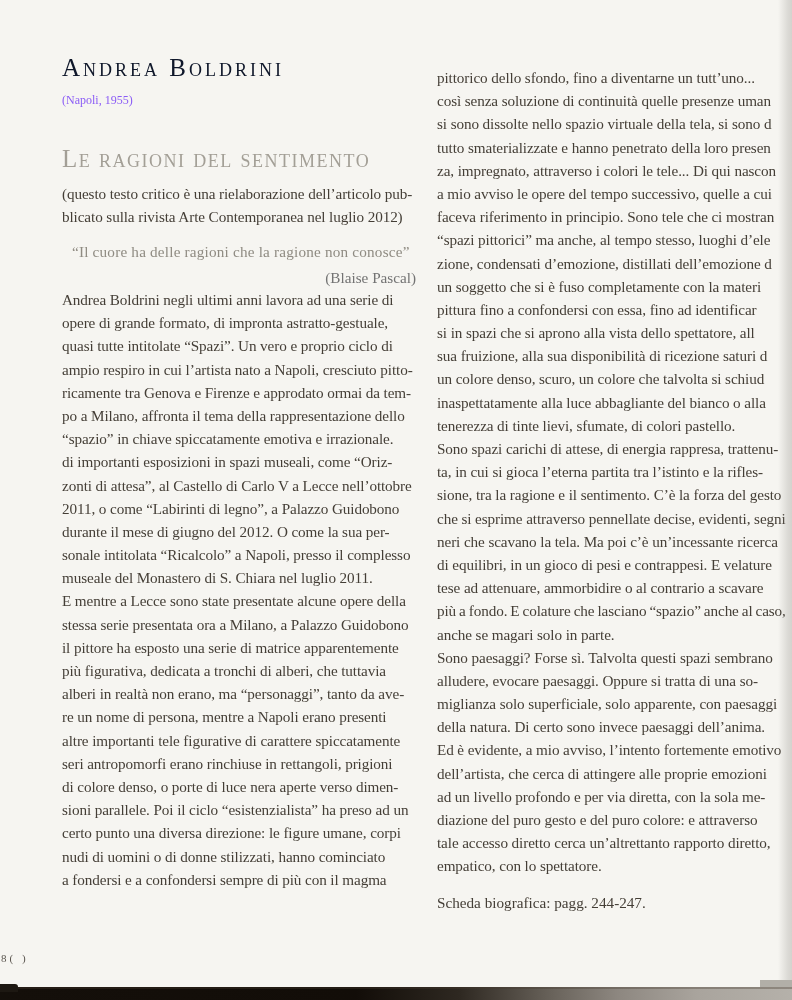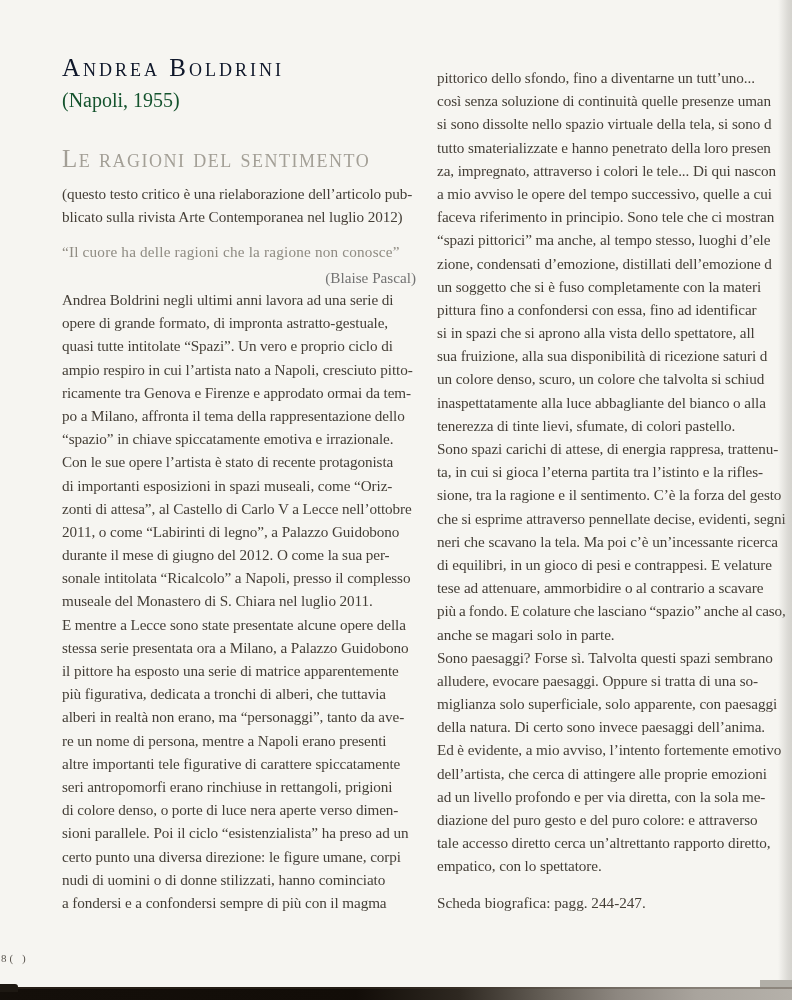--- a/index.html
+++ b/index.html
@@ -12,30 +12,30 @@
     color:#433d35;
   }
   
   .col-left{position:absolute;left:62px;top:54px;width:356px;}
   .artist-name{
     font-variant:small-caps;
     font-size:25px;line-height:28px;
     letter-spacing:3px;
     color:#0f172a;font-weight:400;margin:0;
   }
-  .artist-origin{font-size:20px;line-height:22px;margin-top:7px;color:#14532d;}
+  .artist-origin{font-size:12px;line-height:22px;margin-top:7px;color:#8b5cf6;}
   .essay-title{
     font-variant:small-caps;
     font-size:25px;line-height:28px;
     letter-spacing:1.5px;
     color:#a39f96;font-weight:400;
     margin:0;margin-top:34px;
   }
   .essay-note{margin-top:9px;font-size:14.8px;line-height:28.5px;letter-spacing:-0.2px;color:#403b34;}
-  .quote-line{margin-top:13px;font-size:15.2px;line-height:22px;color:#8f8b82;letter-spacing:0.2px;}
+  .quote-line{margin-top:13px;font-size:15.2px;line-height:22px;color:#8f8b82;letter-spacing:0.2px;margin-left:10px;}
   .quote-attrib{margin-top:4px;font-size:15.2px;line-height:22px;color:#737373;text-align:right;padding-right:2px;}
   
   .body-left{position:absolute;left:62px;top:288px;width:356px;}
   .body-right{position:absolute;left:437px;top:66px;width:349px;}
   .tline{
     display:block;
     white-space:nowrap;
     overflow:hidden;
     font-size:15.2px;
     line-height:23.2px;
@@ -90,21 +90,20 @@
 
   <div class="body-left">
 
   <div class="tline jline" style="word-spacing: 0px;">Andrea Boldrini negli ultimi anni lavora ad una serie di</div>
       <div class="tline jline" style="word-spacing: 0px;">opere di grande formato, di impronta astratto-gestuale,</div>
       <div class="tline jline" style="word-spacing: 0px;">quasi tutte intitolate “Spazi”. Un vero e proprio ciclo di</div>
       <div class="tline jline" style="word-spacing: 0px;">ampio respiro in cui l’artista nato a Napoli, cresciuto pitto-</div>
       <div class="tline jline" style="word-spacing: 0px;">ricamente tra Genova e Firenze e approdato ormai da tem-</div>
       <div class="tline jline" style="word-spacing: 0px;">po a Milano, affronta il tema della rappresentazione dello</div>
       <div class="tline jline end">“spazio” in chiave spiccatamente emotiva e irrazionale.</div>
-      <div class="tline jline" style="word-spacing: 0px;">Con le sue opere l’artista è stato di recente protagonista</div>
       <div class="tline jline" style="word-spacing: 0px;">di importanti esposizioni in spazi museali, come “Oriz-</div>
       <div class="tline jline" style="word-spacing: 0px;">zonti di attesa”, al Castello di Carlo V a Lecce nell’ottobre</div>
       <div class="tline jline" style="word-spacing: 0px;">2011, o come “Labirinti di legno”, a Palazzo Guidobono</div>
       <div class="tline jline" style="word-spacing: 0px;">durante il mese di giugno del 2012. O come la sua per-</div>
       <div class="tline jline" style="word-spacing: 0px;">sonale intitolata “Ricalcolo” a Napoli, presso il complesso</div>
       <div class="tline jline end">museale del Monastero di S. Chiara nel luglio 2011.</div>
       <div class="tline jline" style="word-spacing: 0px;">E mentre a Lecce sono state presentate alcune opere della</div>
       <div class="tline jline" style="word-spacing: 0px;">stessa serie presentata ora a Milano, a Palazzo Guidobono</div>
       <div class="tline jline" style="word-spacing: 0px;">il pittore ha esposto una serie di matrice apparentemente</div>
       <div class="tline jline" style="word-spacing: 0px;">più figurativa, dedicata a tronchi di alberi, che tuttavia</div>

